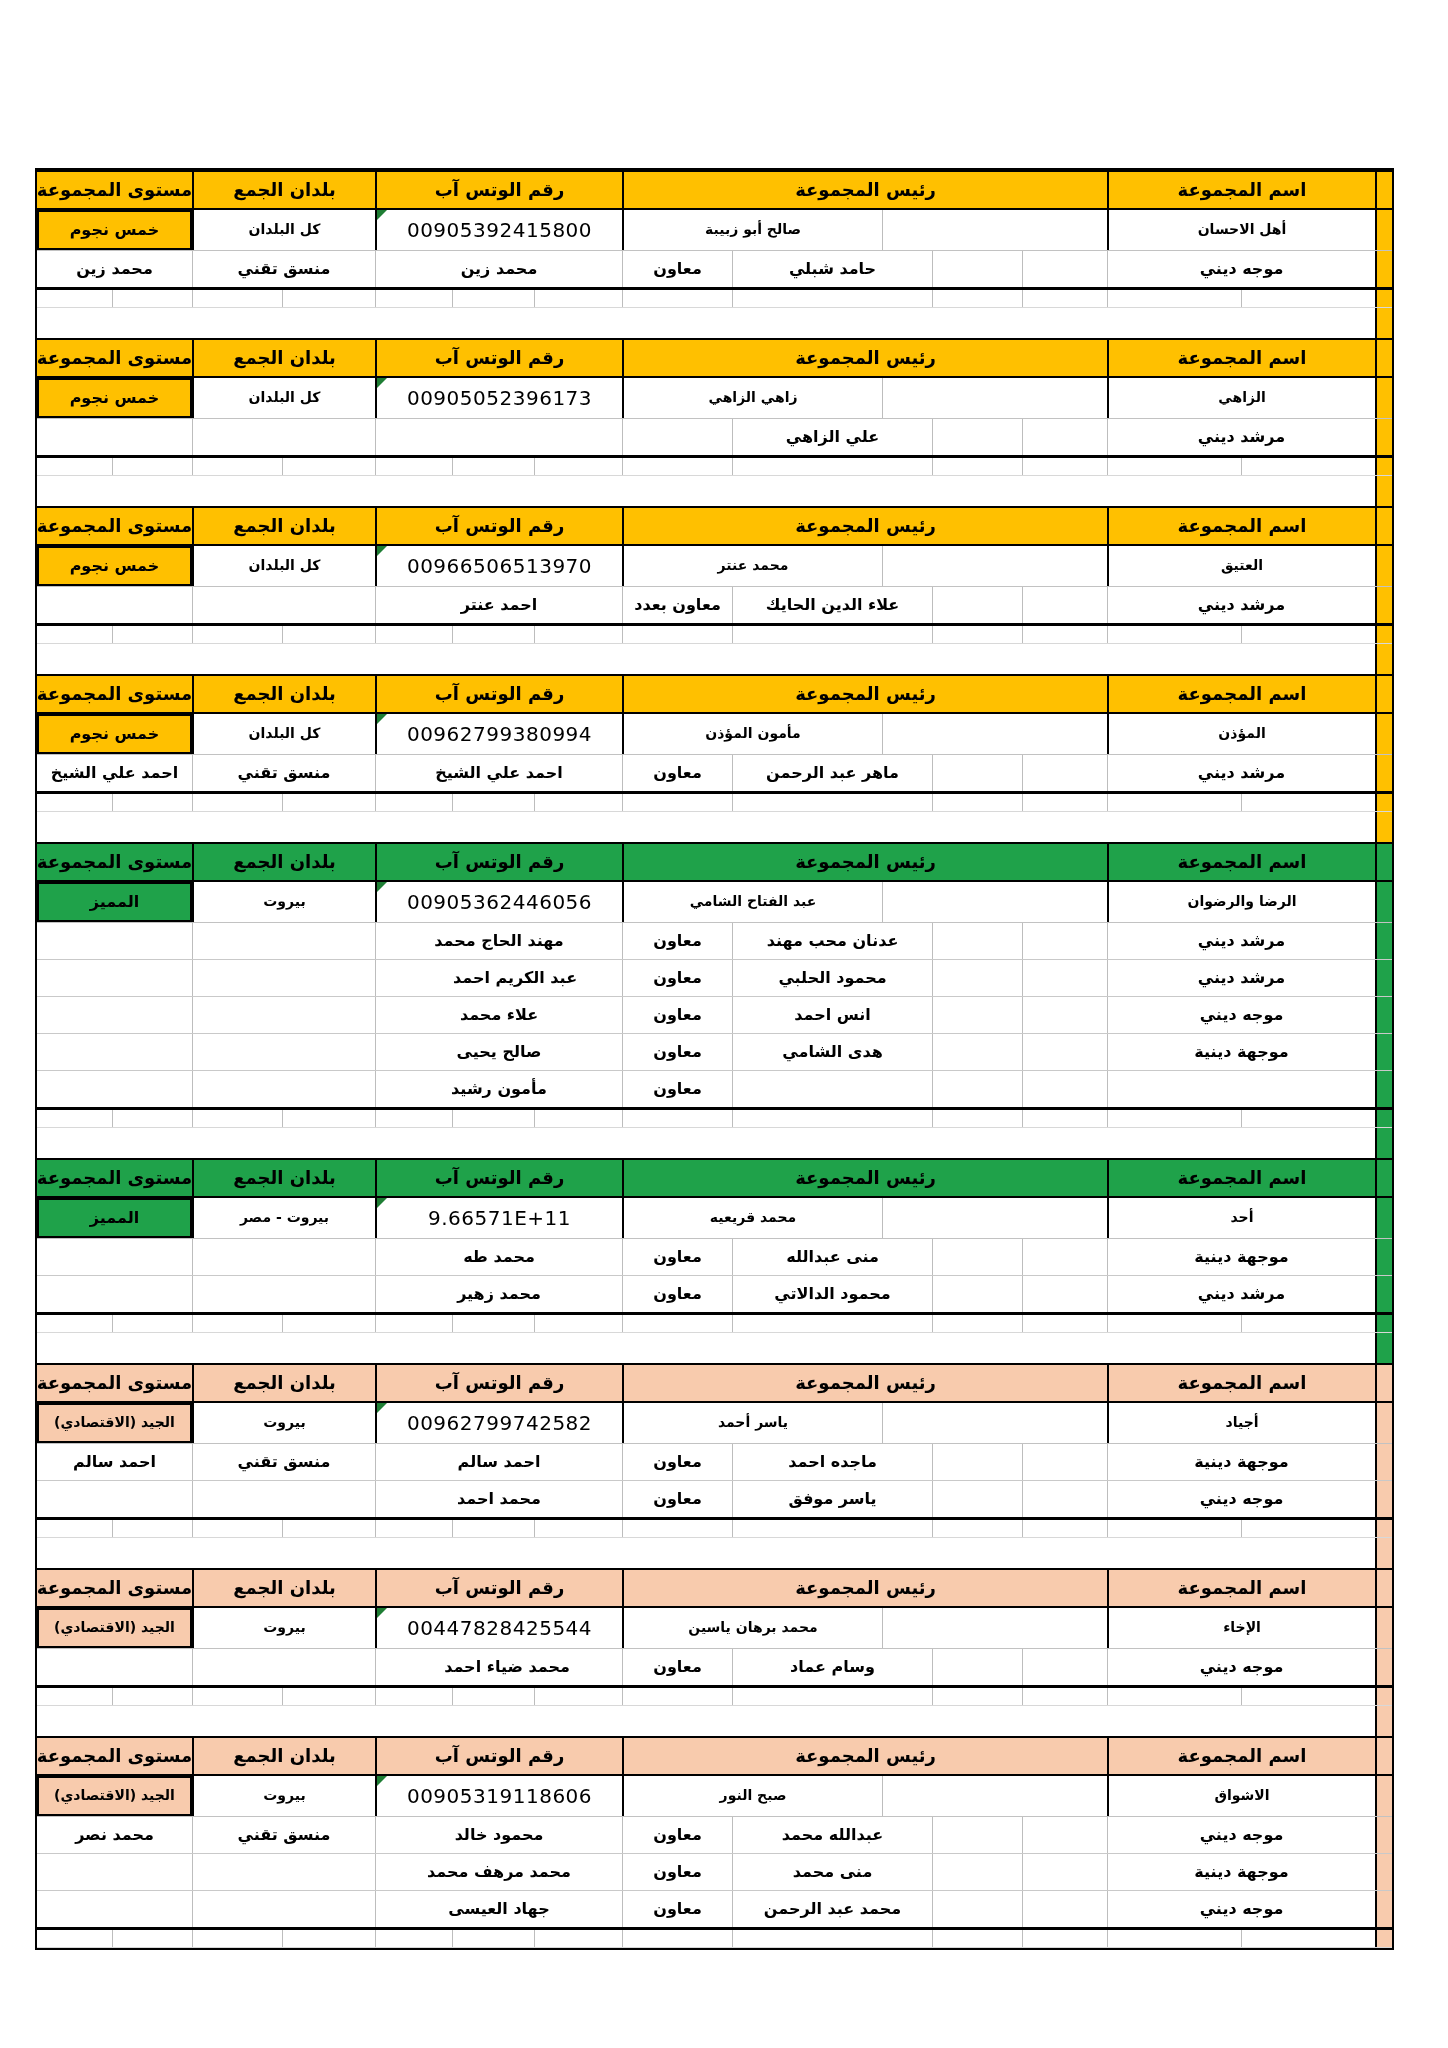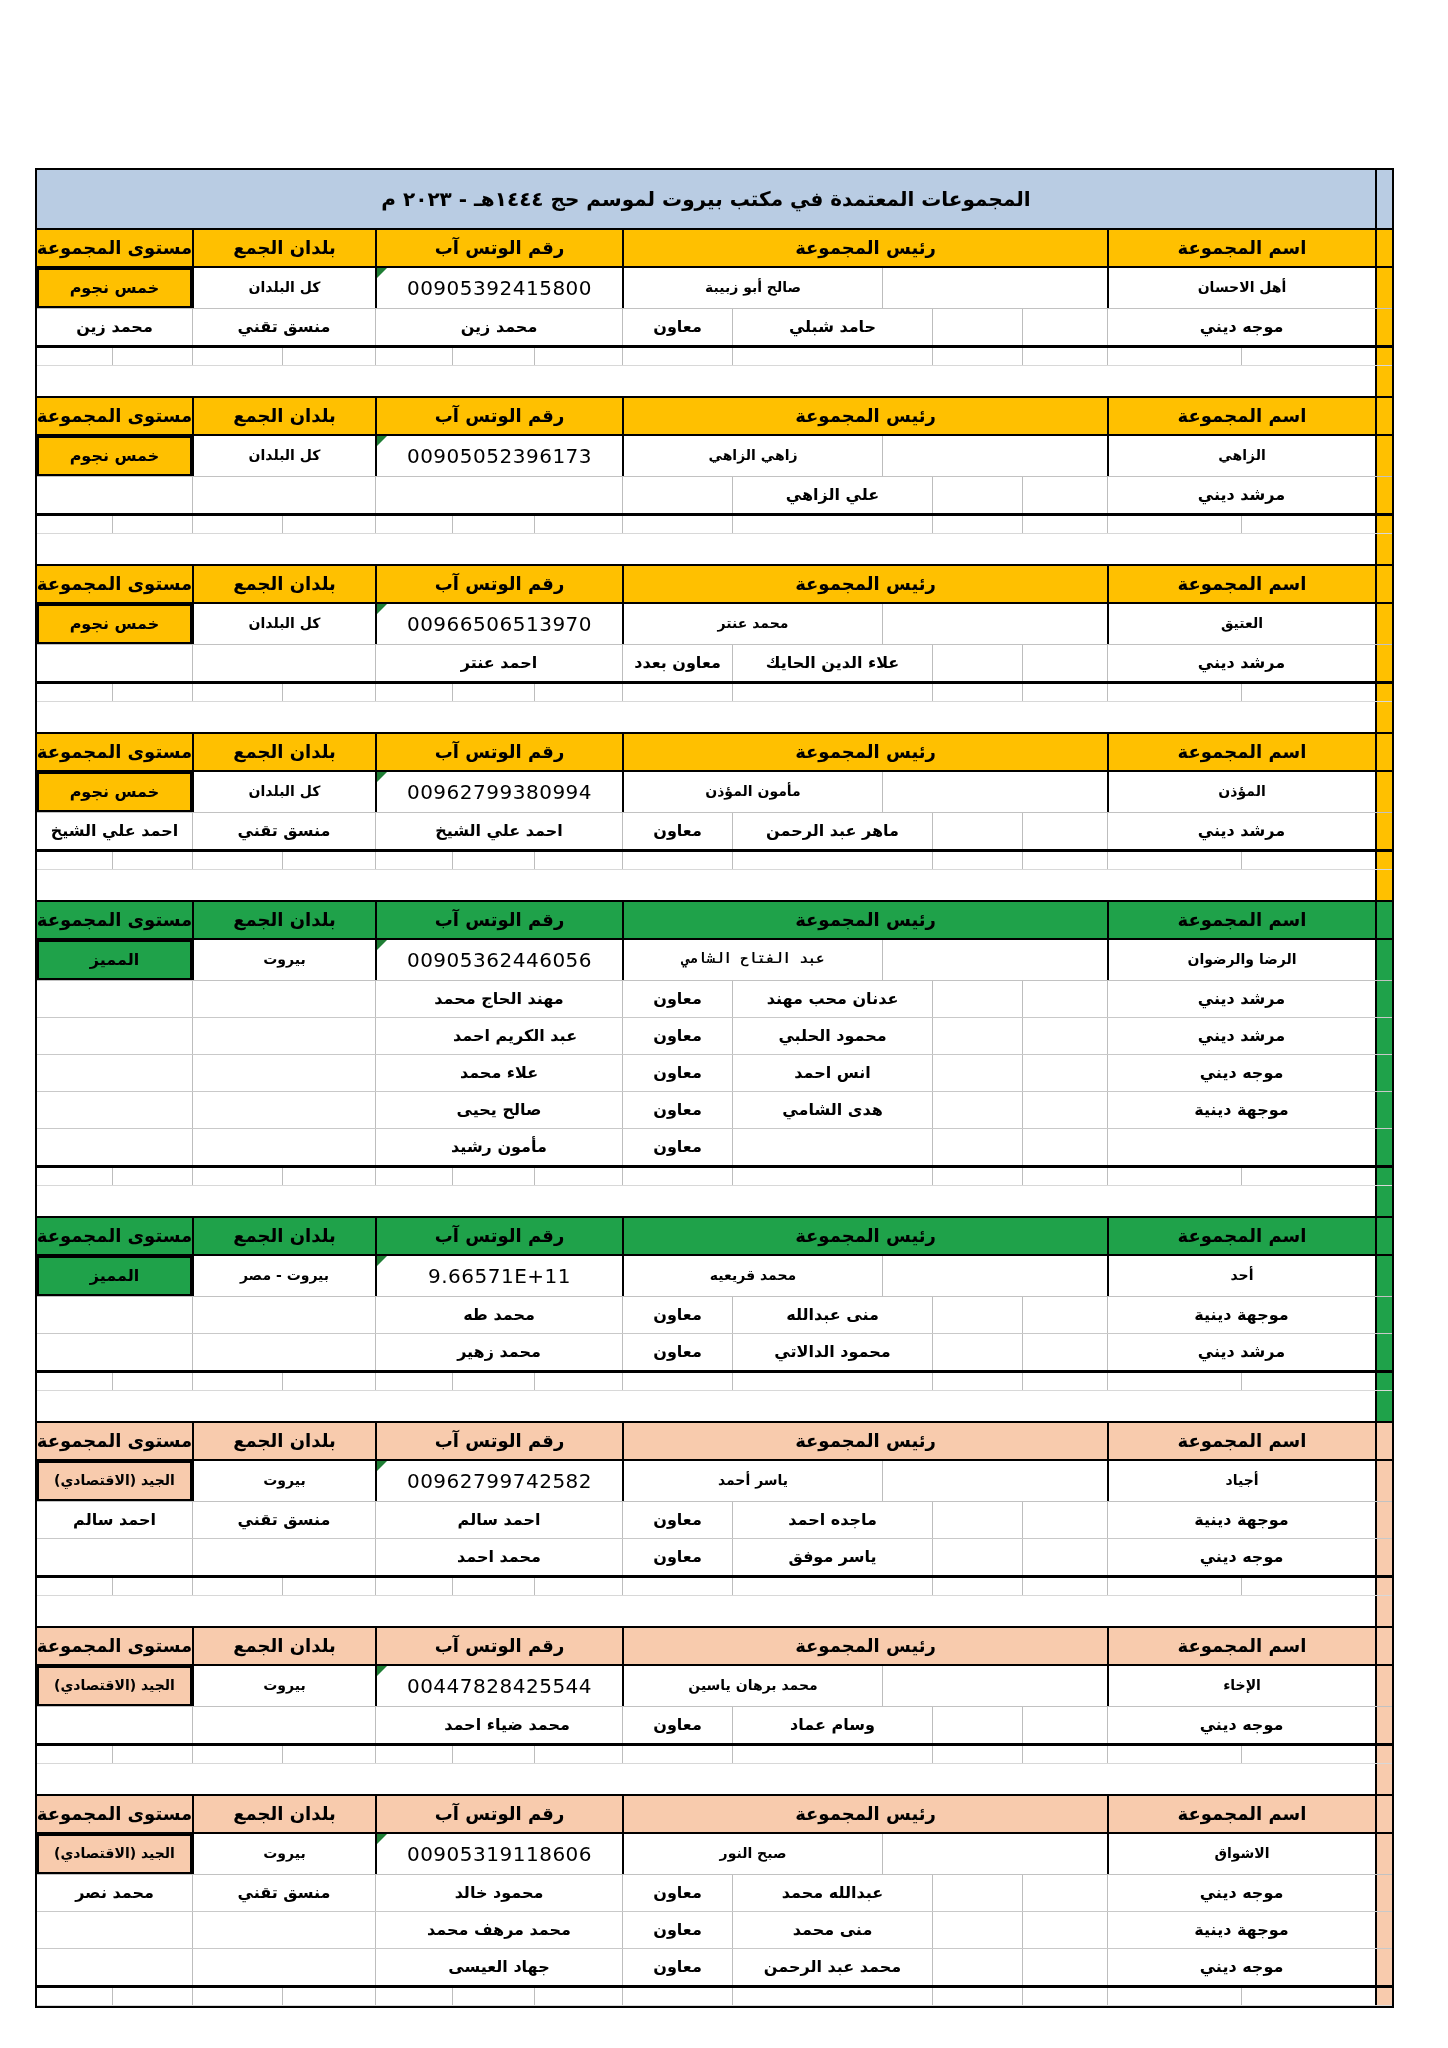--- a/index.html
+++ b/index.html
@@ -25,24 +25,20 @@
   .wa{position:relative;}
   .tri{position:absolute;left:0;top:0;width:0;height:0;
        border-top:10px solid #1e7e34;border-right:10px solid transparent;}
   .title-cell{font-weight:bold;font-size:20px;}
 </style>
 </head>
 <body>
 
 <div class="canvas">
   <div class="sheet" id="sheet">
-    <div class="row" id="title-row" style="height:58px;">
-      <div class="c title-cell" dir="rtl" style="width: 1338px; background: rgb(185, 204, 227);">المجموعات المعتمدة في مكتب بيروت لموسم حج ١٤٤٤هـ - ٢٠٢٣ م</div>
-      <div class="c bl2" style="width: 17px; background: rgb(185, 204, 227);"></div>
-    </div>
 
   <div class="row hdr-row" style="height: 36px;">
         <div class="c hdr " dir="rtl" style="width: 155px; background: rgb(255, 192, 0);">مستوى المجموعة</div>
         <div class="c hdr bl2" dir="rtl" style="width: 183px; background: rgb(255, 192, 0);">بلدان الجمع</div>
         <div class="c hdr bl2" dir="rtl" style="width: 247px; background: rgb(255, 192, 0);">رقم الوتس آب</div>
         <div class="c hdr bl2" dir="rtl" style="width: 485px; background: rgb(255, 192, 0);">رئيس المجموعة</div>
         <div class="c hdr bl2" dir="rtl" style="width: 268px; background: rgb(255, 192, 0);">اسم المجموعة</div>
         <div class="c bl2" style="width: 17px; background: rgb(255, 192, 0);"></div>
       </div>
       <div class="row main-row" style="height: 40px;">
@@ -249,21 +245,21 @@
         <div class="c hdr bl2" dir="rtl" style="width: 268px; background: rgb(31, 162, 74);">اسم المجموعة</div>
         <div class="c bl2" style="width: 17px; background: rgb(31, 162, 74);"></div>
       </div>
       <div class="row main-row" style="height: 40px;">
         <div class="c level" dir="rtl" style="width: 155px; background: rgb(31, 162, 74);">المميز</div>
         <div class="c gname bl2" dir="rtl" style="width: 183px;">بيروت</div>
         <div class="c num bl2 wa" dir="ltr" style="width: 247px;">
           <span class="tri"></span>
           <span>00905362446056</span>
         </div>
-        <div class="c gname bl2" dir="rtl" style="width: 260px; font-family: Liberation Mono, monospace;">عبد الفتاح الشامي</div>
+        <div class="c gname bl2" dir="rtl" style="width: 260px;">عبد الفتاح الشامي</div>
         <div class="c bl1" style="width: 225px;"></div>
         <div class="c gname bl2" dir="rtl" style="width: 268px;">الرضا والرضوان</div>
         <div class="c bl2" style="width: 17px; background: rgb(31, 162, 74);"></div>
       </div>
       <div class="row staff-row" style="height: 36px; text-align: right;">
         <div class="c staff-t" dir="rtl" style="width: 155px;"></div>
         <div class="c staff-t bl1" dir="rtl" style="width: 183px;"></div>
         <div class="c staff-t bl1" dir="rtl" style="width: 247px;">مهند الحاج محمد</div>
         <div class="c staff-t bl1" dir="rtl" style="width: 110px;">معاون</div>
         <div class="c staff-t bl1" dir="rtl" style="width: 200px;">عدنان محب مهند</div>

